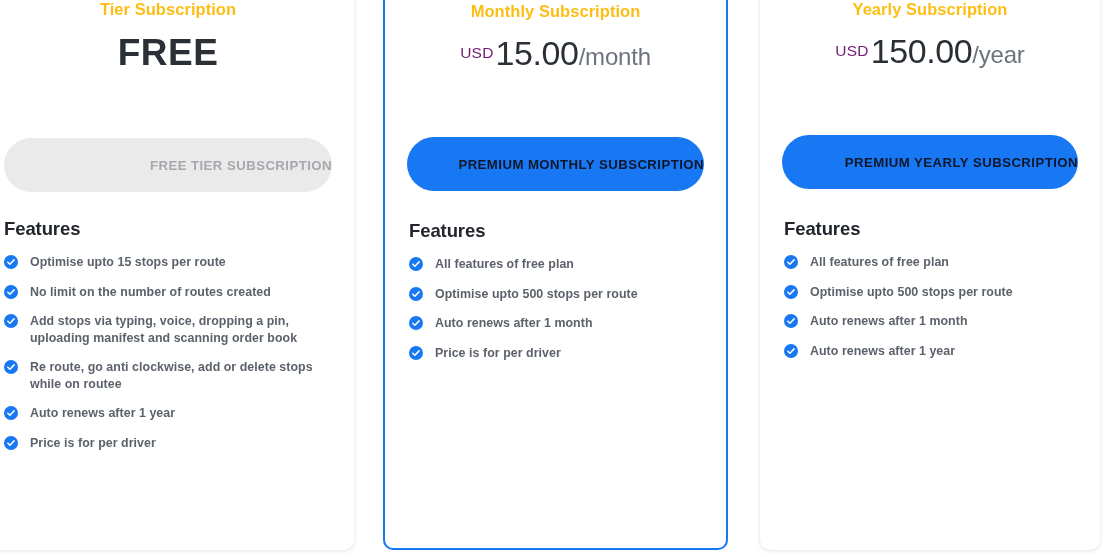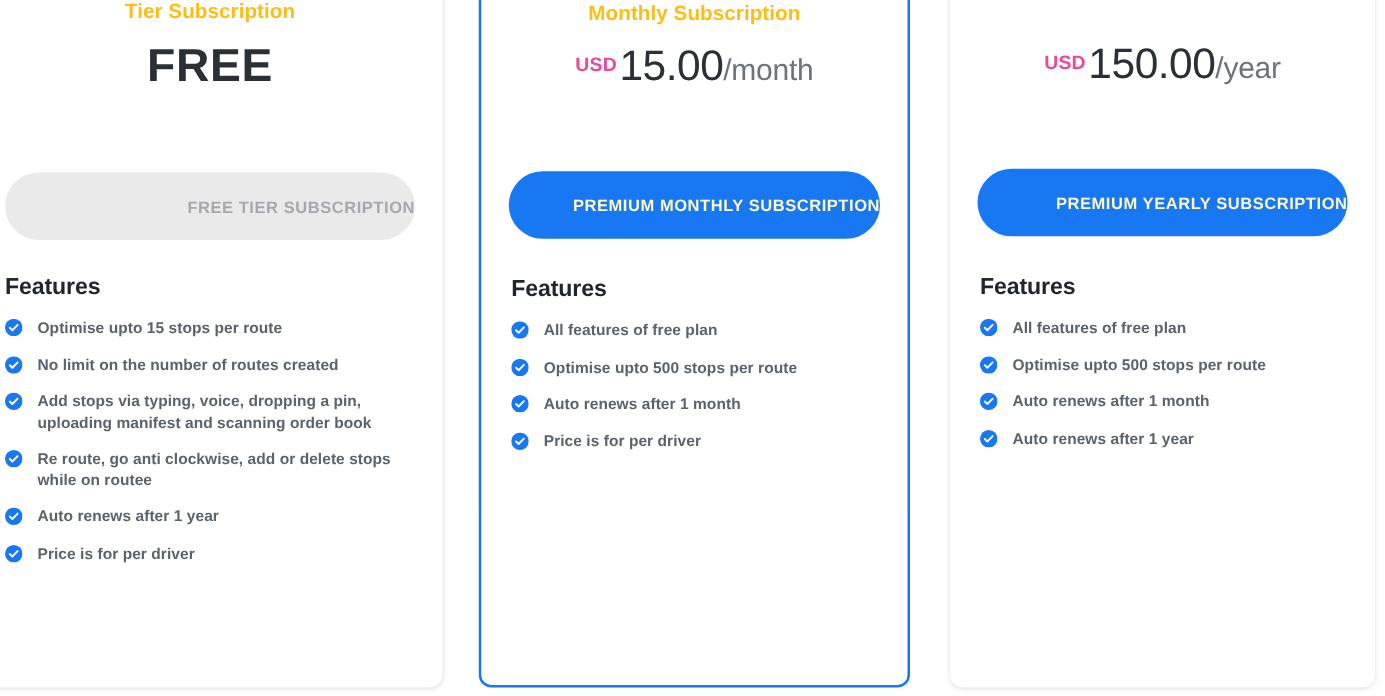--- a/index.html
+++ b/index.html
@@ -84,22 +84,22 @@
 
   .price-free {
     font-size: 37px;
     font-weight: 700;
     color: #2b3037;
     letter-spacing: 0.5px;
   }
 
   .price-currency {
     font-size: 15.5px;
-    font-weight: 700;
-    color: #ec4899;
+    font-weight: 400;
+    color: #701a75;
     letter-spacing: 0.2px;
     vertical-align: 7px;
     margin-right: 2px;
   }
 
   .price-amount {
     font-size: 34px;
     font-weight: 400;
     color: #2b3037;
     letter-spacing: -0.4px;
@@ -131,21 +131,21 @@
 
   .cta-disabled {
     background: #eaeaea;
     color: #a6a8ad;
     cursor: default;
     top: 166px;
   }
 
   .cta-primary {
     background: #1877f2;
-    color: #fef9c3;
+    color: #0f172a;
   }
 
   
   .features {
     position: absolute;
     top: 246px;
     left: 22px;
     right: 16px;
   }
 
@@ -331,20 +331,21 @@
           </li>
 
         </ul>
       </div>
     </div>
   </div>
 
   <div class="card card-yearly">
     <div class="card-inner">
 
+      <div class="plan-title">Yearly Subscription</div>
 
       <div class="price-row">
         <span class="price-currency">USD</span><span class="price-amount">150.00</span><span class="price-period">/year</span>
       </div>
 
       <button class="cta cta-primary">PREMIUM YEARLY SUBSCRIPTION</button>
 
       <div class="features">
         <div class="features-heading">Features</div>
         <ul class="feature-list">

